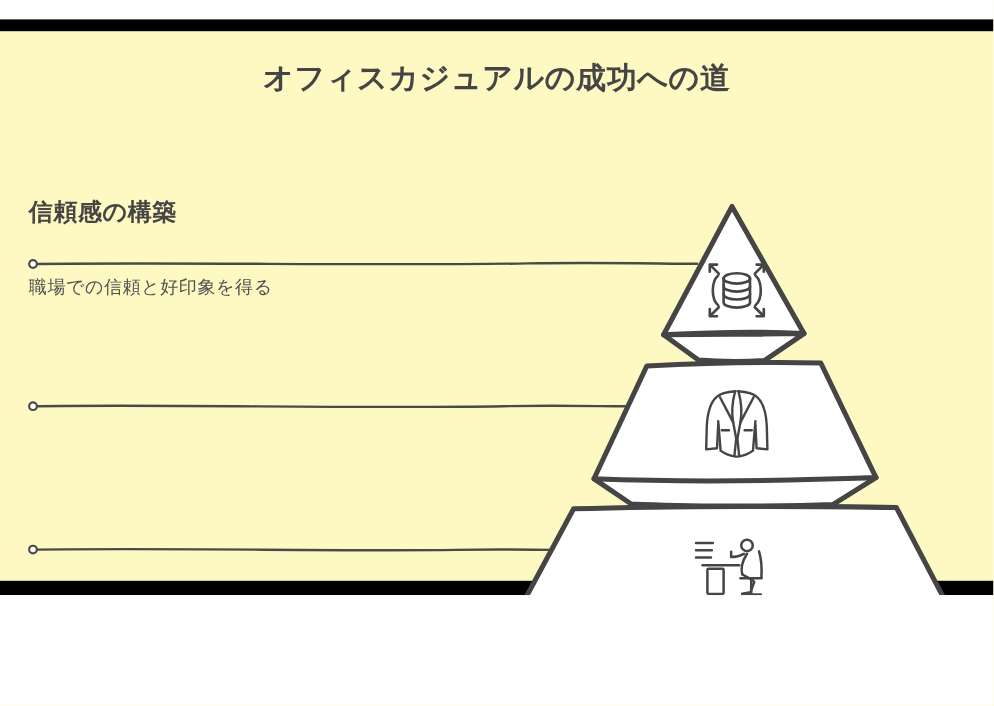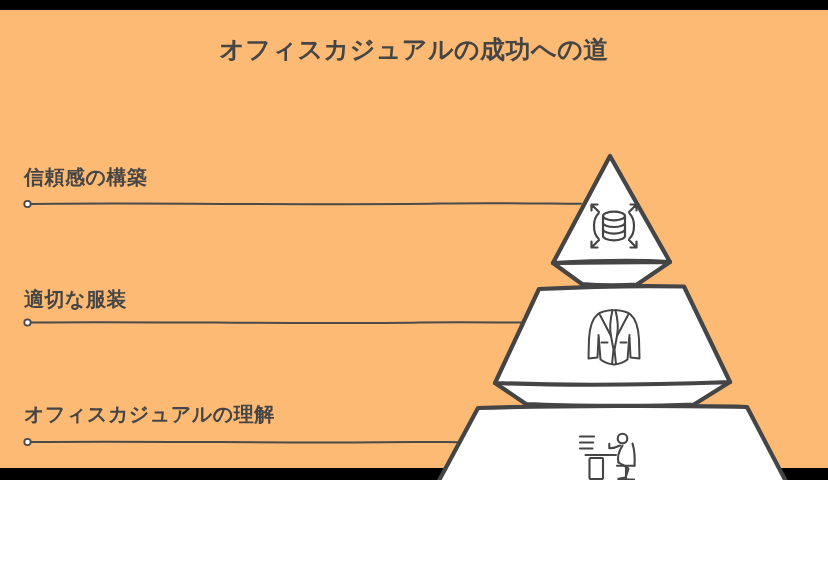--- a/index.html
+++ b/index.html
@@ -1,53 +1,53 @@
 <!DOCTYPE html>
 <html><head>
 <meta charset="utf-8">
 <style>
   html,body { margin:0; padding:0; background:#ffffff; }
   .canvas {
     position:relative; width:828px; height:480px;
-    background:#fdba74; overflow:hidden;
+    background:#fef9c3; overflow:hidden;
     font-family:"Liberation Sans","DejaVu Sans",sans-serif;
     color:#454545;
+    margin-top:16px;
   }
   .bar { position:absolute; left:0; width:100%; background:#000000; }
   .bar-top { top:0; height:10px; }
   .bar-bottom { bottom:0; height:12px; }
   .title {
     position:absolute; top:36px; left:0; width:100%;
     margin:0; text-align:center;
     font-size:25px; font-weight:bold; letter-spacing:0.5px;
     color:#454545; line-height:1.1;
   }
   .lvl-text { position:absolute; left:24px; line-height:1; white-space:nowrap; }
   .heading { font-size:20px; font-weight:bold; color:#454545; letter-spacing:0.5px; }
   .descr   { font-size:15px; font-weight:normal; color:#515151; letter-spacing:0.5px; }
-  .h1 { top:167px; } .s1 { top:216px; }
+  .h1 { top:151px; } .s1 { top:216px; }
   .h2 { top:289px; } .s2 { top:339px; }
   .h3 { top:404px; } .s3 { top:456px; }
   .art { position:absolute; left:0; top:0; width:828px; height:588px; }
 </style>
 </head>
 <body>
 
 <div class="canvas">
 
   <div class="bar bar-top"></div>
   <div class="bar bar-bottom"></div>
 
   <h1 class="title">オフィスカジュアルの成功への道</h1>
 
   <div class="lvl-text heading h1">信頼感の構築</div>
+  <div class="lvl-text descr s1">職場での信頼と好印象を得る</div>
 
-  <div class="lvl-text heading h2">適切な服装</div>
 
-  <div class="lvl-text heading h3">オフィスカジュアルの理解</div>
 
   <svg class="art" viewBox="0 0 828 588" xmlns="http://www.w3.org/2000/svg">
 
     <g stroke="#4a4a4a" fill="none" stroke-linecap="round">
       <path d="M31,204 C150,202.5 320,205.5 440,203.5 C500,202.5 552,203.8 581,203.8" stroke-width="2"></path>
       <circle cx="27.5" cy="204" r="3.2" fill="#ffffff" stroke-width="1.8"></circle>
     </g>
     <g stroke="#4a4a4a" fill="none" stroke-linecap="round">
       <path d="M31,322.5 C150,321 300,324.5 420,322.5 C468,321.6 500,322.6 521,322.6" stroke-width="2"></path>
       <circle cx="27.5" cy="322.5" r="3.2" fill="#ffffff" stroke-width="1.8"></circle>

